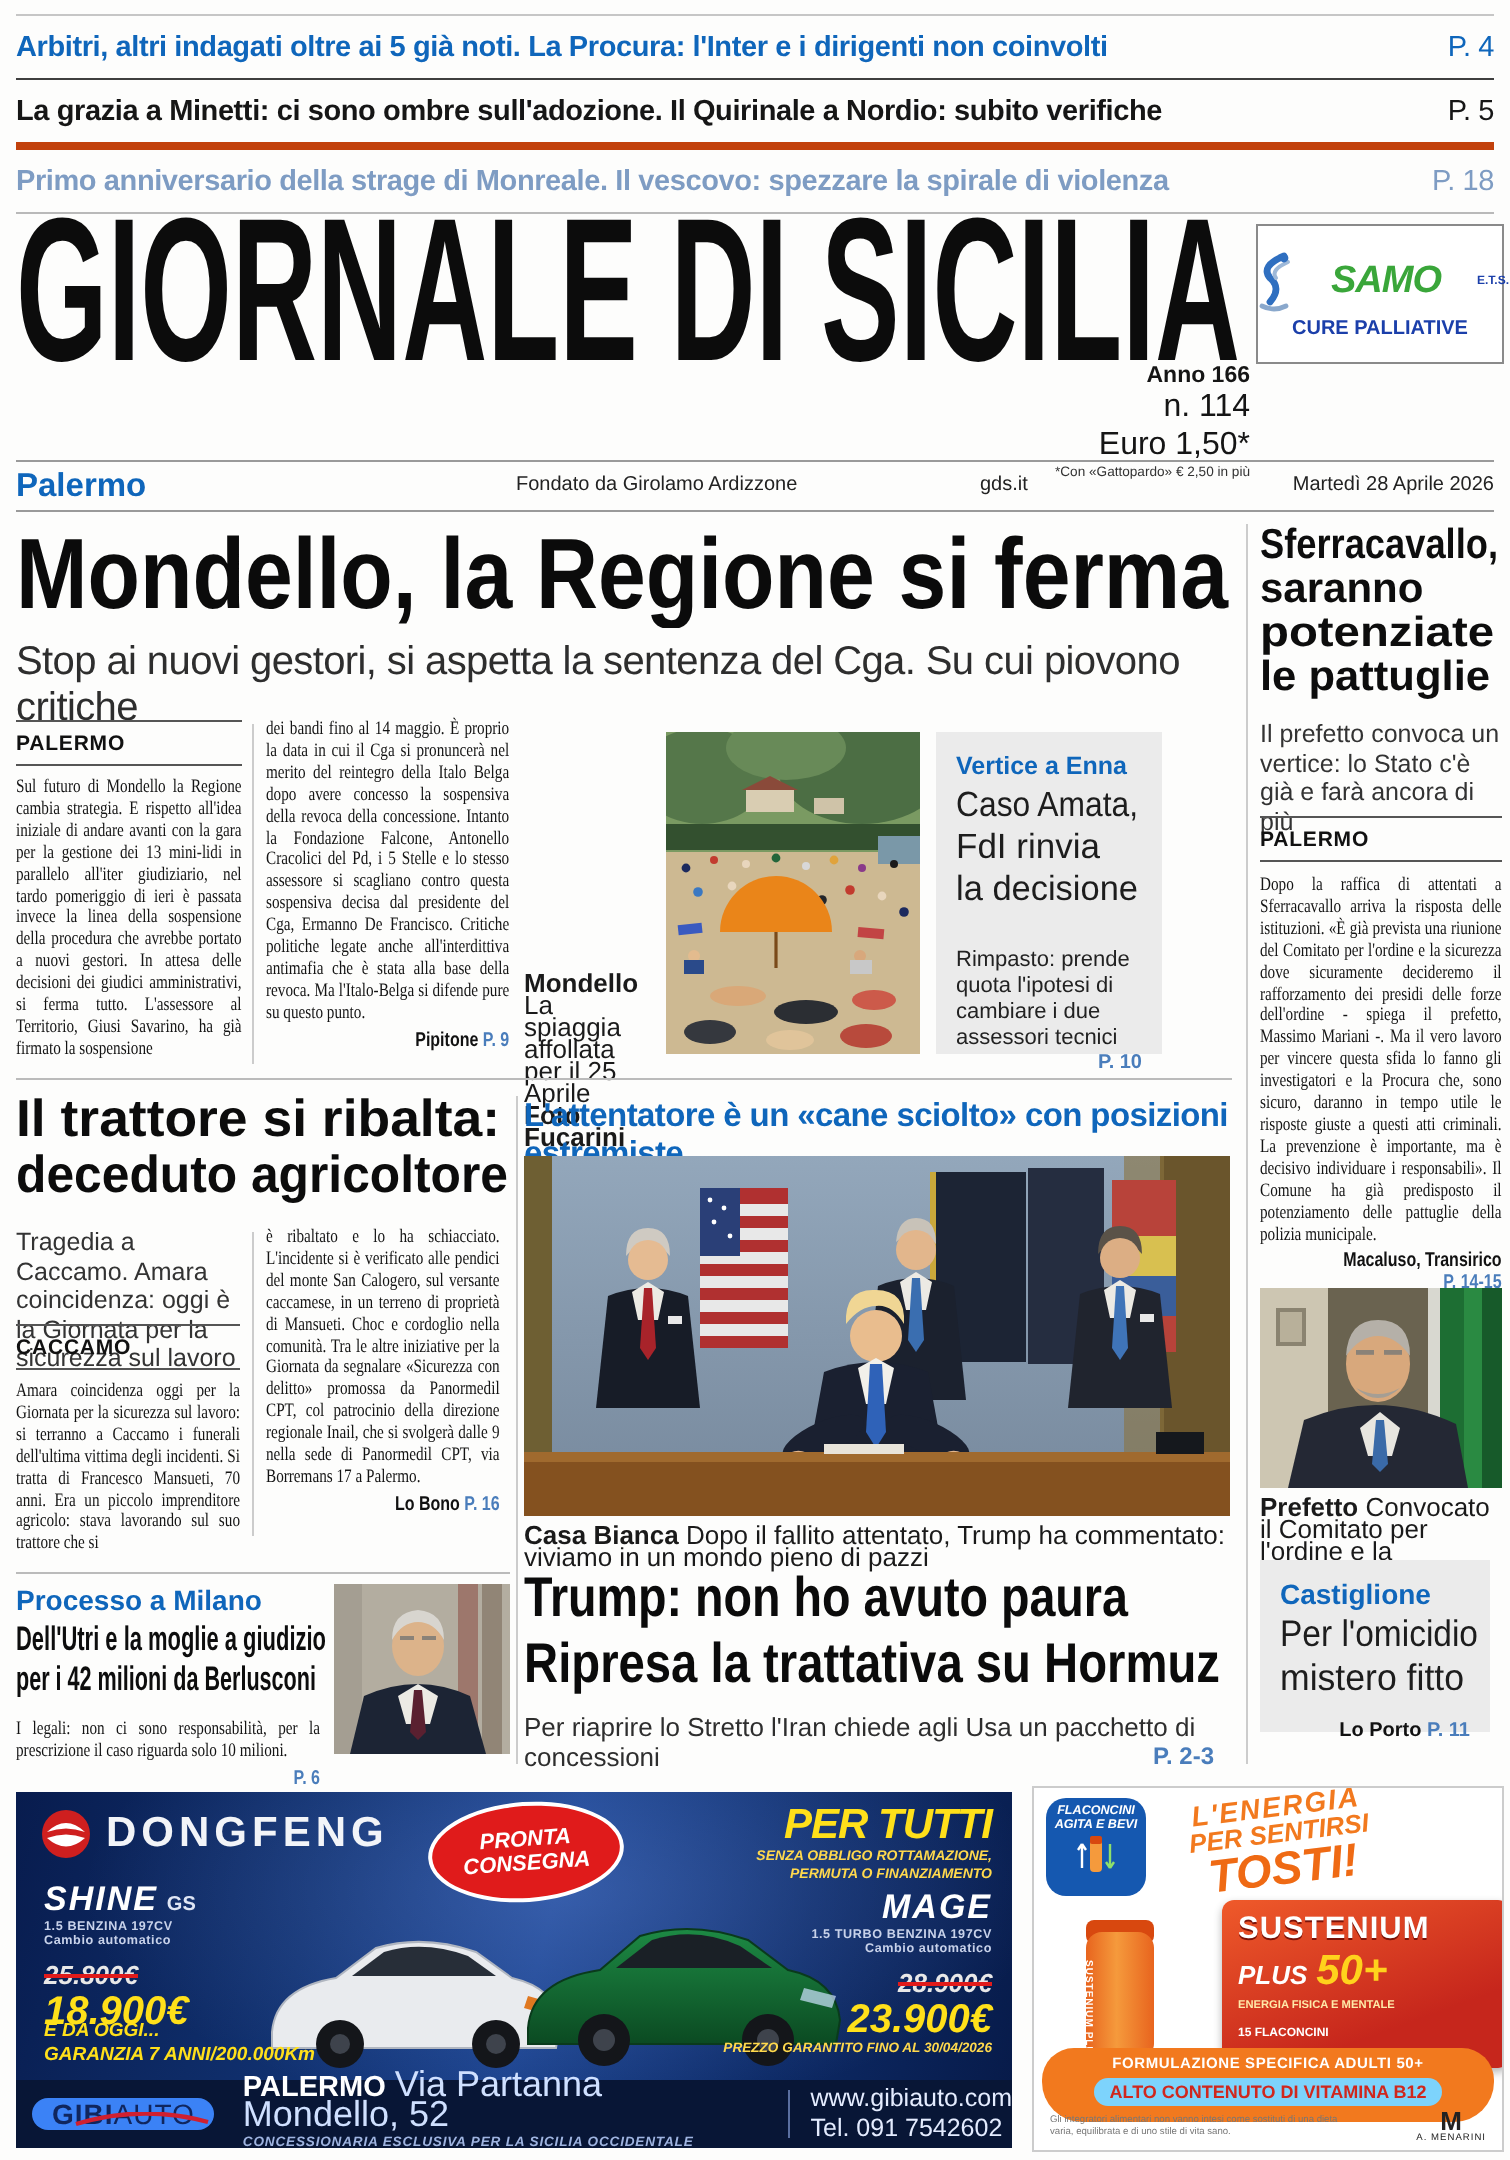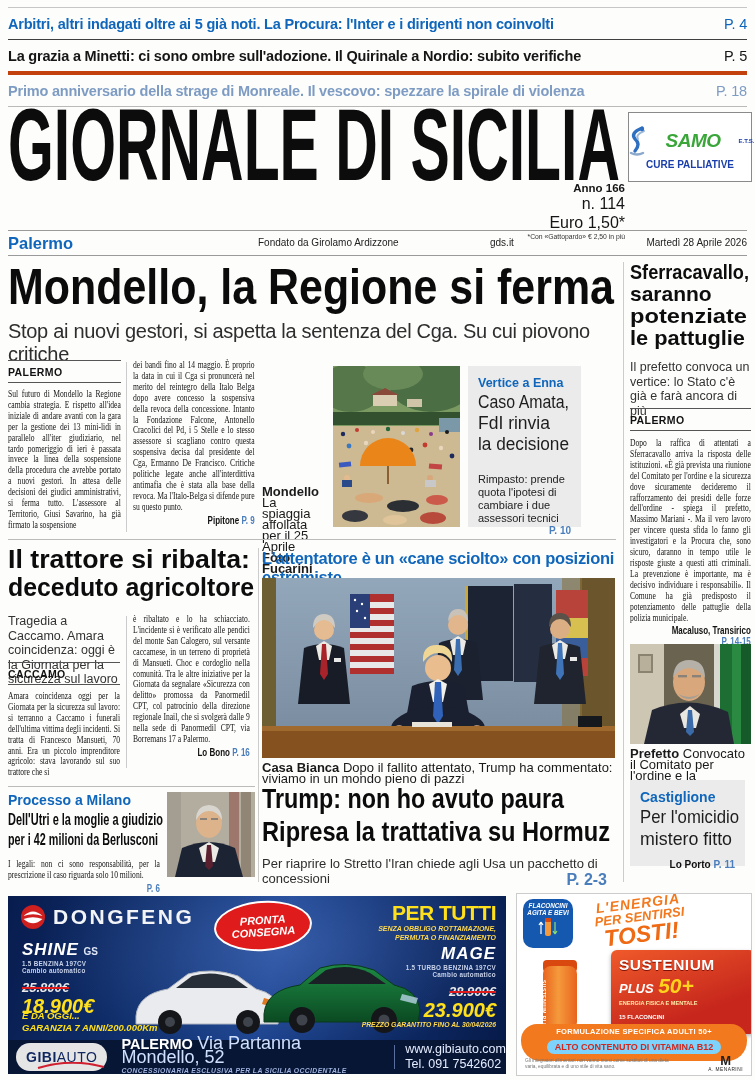--- a/index.html
+++ b/index.html
@@ -59,32 +59,32 @@
                         padding-bottom:7px;border-bottom:1px solid #b5b5b5;}
 
   
   .dongfeng{position:absolute;left:8px;top:896px;width:498px;height:178px;overflow:hidden;
             background:linear-gradient(105deg,#081c4e 0%,#10306e 30%,#1a418c 52%,#0d2a66 76%,#071a48 100%);}
   .df-glow{position:absolute;inset:0;background:radial-gradient(ellipse at 55% 28%,rgba(130,170,255,.28),transparent 62%);}
   .df-brand{color:#f2f4f8;font-weight:bold;font-size:21px;letter-spacing:2.5px;}
   .df-badge{position:absolute;left:206px;top:5px;width:94px;height:46px;background:#e01b1b;border:2px solid #fff;
             border-radius:50%;transform:rotate(-4deg);display:flex;flex-direction:column;align-items:center;justify-content:center;
             color:#fff;font-weight:bold;font-style:italic;font-size:11px;line-height:12px;}
-  .df-pertutti{color:#ffe01a;font-weight:900;font-size:21px;letter-spacing:-0.5px;}
+  .df-pertutti{color:#ffe01a;font-weight:900;font-style:italic;font-size:21px;letter-spacing:-0.5px;}
   .df-pertutti-sub{color:#ffd94d;font-weight:bold;font-style:italic;font-size:7px;line-height:8.5px;}
   .df-model{color:#fff;font-weight:900;font-style:italic;font-size:17px;letter-spacing:1px;}
   .df-trim{font-size:10px;font-weight:bold;color:#dfe6f5;}
   .df-spec{font-size:6.3px;color:#c8d2ea;font-weight:bold;letter-spacing:.3px;}
   .df-old{font-size:13px;color:#e8e8e8;font-weight:bold;font-style:italic;
           text-decoration:line-through;text-decoration-color:#e01b1b;text-decoration-thickness:2px;}
   .df-price{font-size:20px;color:#ffe01a;font-weight:900;font-style:italic;}
   .df-oggi{color:#ffe01a;font-weight:900;font-style:italic;font-size:9.5px;line-height:12px;}
   .df-guar{color:#ffd94d;font-weight:bold;font-style:italic;font-size:6.8px;}
   .df-band{position:absolute;left:0;right:0;bottom:0;height:34px;background:#081636;display:flex;align-items:center;}
-  .gibi-pill{background:#e5e5e5;border-radius:14px;height:28px;margin-left:8px;padding:0 10px;display:flex;align-items:center;position:relative;}
+  .gibi-pill{background:#3b82f6;border-radius:14px;height:16px;margin-left:8px;padding:0 10px;display:flex;align-items:center;position:relative;}
   .gibi-b{color:#10265e;font-weight:900;font-size:14px;letter-spacing:.5px;}
   .gibi-a{color:#10265e;font-weight:400;font-size:14px;letter-spacing:.5px;}
   .df-city{color:#fff;font-weight:bold;font-size:14.5px;}
   .df-addr{color:#cfe0ff;font-size:18px;font-weight:400;}
   .df-excl{color:#9fb4e0;font-size:6.8px;font-weight:bold;font-style:italic;letter-spacing:.4px;}
   .df-web{color:#e4ecff;font-size:12.5px;line-height:15px;}
 
   .sustenium{position:absolute;left:516px;top:893px;width:234px;height:181px;background:#ffffff;
              border:1px solid #cccccc;overflow:hidden;}
   .su-badge{position:absolute;left:6px;top:5px;width:50px;height:46px;background:#1558b0;border-radius:10px;
@@ -444,21 +444,21 @@
     <span class="cap-b">Casa Bianca</span>
     <span>Dopo il fallito attentato, Trump ha commentato: viviamo in un mondo pieno di pazzi</span>
   </div>
   <svg class="abs" style="left:262px;top:783px;" width="353" height="66" viewBox="0 0 353 66">
     <g font-family="Liberation Sans, DejaVu Sans, sans-serif" font-weight="bold" font-size="28" fill="#0b0b0b">
       <text x="0" y="25" textLength="302" lengthAdjust="spacingAndGlyphs">Trump: non ho avuto paura</text>
       <text x="0" y="58" textLength="348" lengthAdjust="spacingAndGlyphs">Ripresa la trattativa su Hormuz</text>
     </g>
   </svg>
   <div class="abs" style="left:262px;top:856px;width:353px;font-size:13px;color:#2e2e2e;">Per riaprire lo Stretto l'Iran chiede agli Usa un pacchetto di concessioni</div>
-  <div class="abs pageref" style="left:262px;top:871px;width:345px;text-align:right;font-size:16px;">P. 2-3</div>
+  <div class="abs pageref" style="left:262px;top:871px;width:345px;text-align:right;font-size:12px;">P. 2-3</div>
 
   <div class="dongfeng">
     <div class="df-glow"></div>
     <div class="abs" style="left:12px;top:8px;display:flex;align-items:center;gap:7px;">
       <svg width="26" height="26" viewBox="0 0 26 26">
         <circle cx="13" cy="13" r="12" fill="#cf1f1f"></circle>
         <path d="M3.5 12 Q13 3 22.5 12 Q13 8.5 3.5 12 Z" fill="#fff"></path>
         <path d="M3.5 15 Q13 11.5 22.5 15 Q13 23.5 3.5 15 Z" fill="#fff"></path>
       </svg>
       <span class="df-brand">DONGFENG</span>

